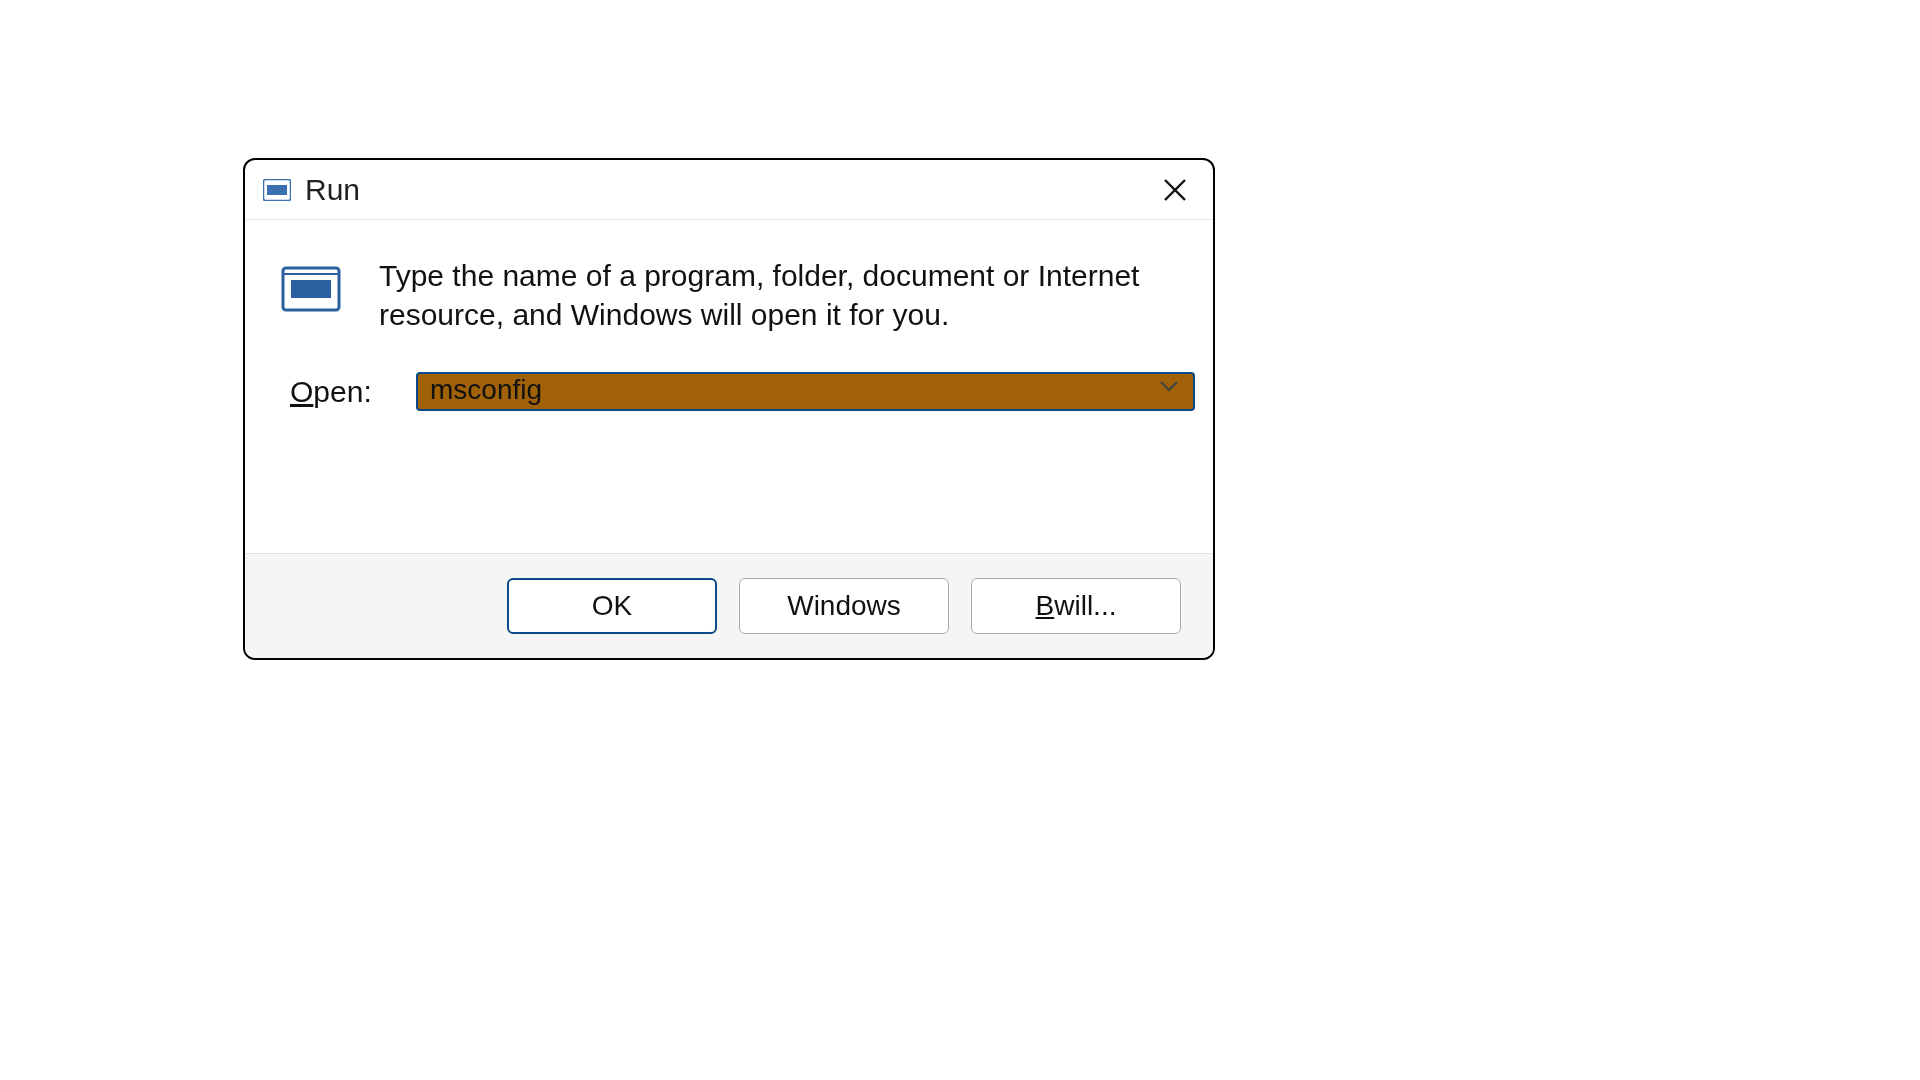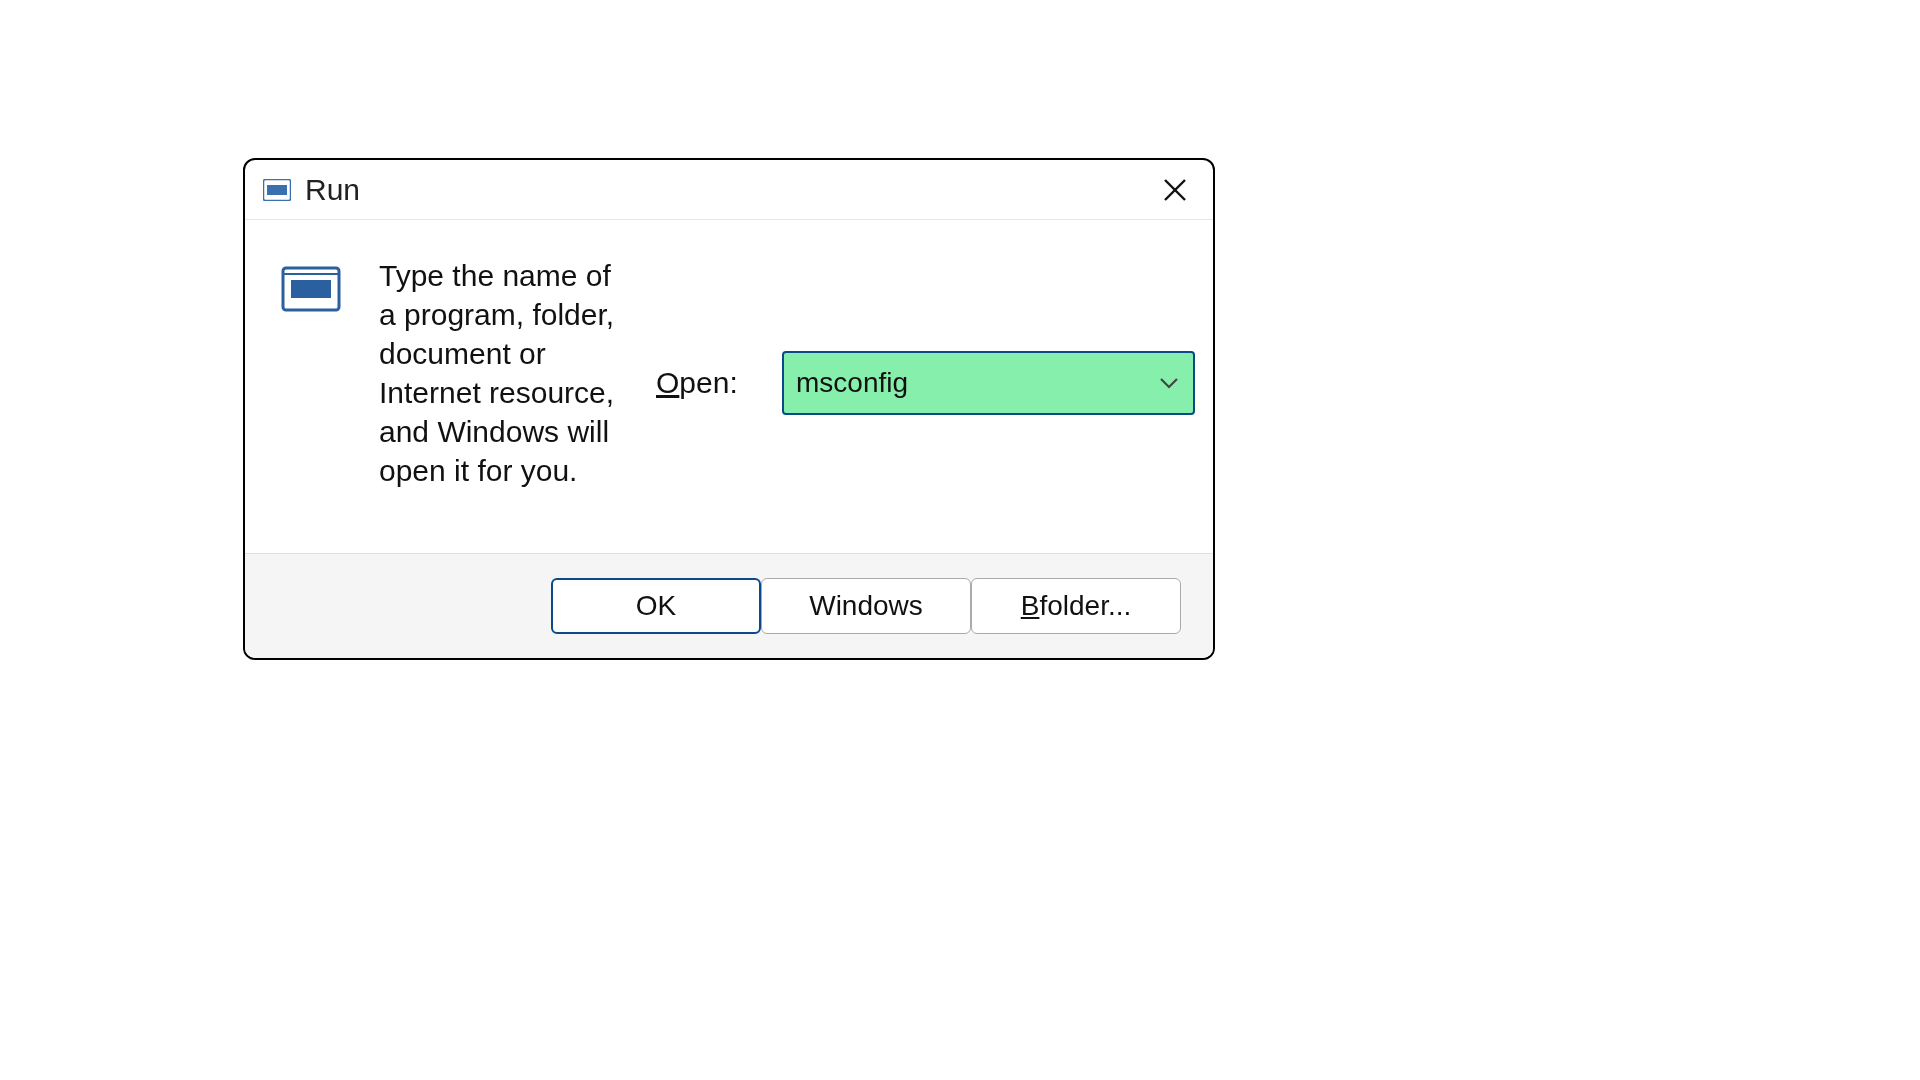--- a/index.html
+++ b/index.html
@@ -54,20 +54,21 @@
       align-items: center;
       justify-content: center;
       cursor: pointer;
       border-radius: 6px;
     }
     .close-btn svg { display: block; }
     .content {
       flex: 1;
       padding: 36px 18px 20px 30px;
       display: flex;
+      flex-direction: column;
     }
     .desc-row {
       display: flex;
       align-items: flex-start;
       gap: 36px;
       margin-bottom: 38px;
     }
     .run-icon-large {
       width: 64px;
       height: 56px;
@@ -91,27 +92,27 @@
     }
     .open-label {
       font-size: 30px;
       color: #111;
       margin-left: 15px;
       min-width: 90px;
     }
     .open-label .u { text-decoration: underline; }
     .combo {
       flex: 1;
-      height: 64px;
+      height: 39px;
       border: 2px solid #0a4a8a;
       border-radius: 4px;
       display: flex;
-      align-items: center;
+      align-items: flex-start;
       padding: 0 12px;
-      background: #86efac;
+      background: #a16207;
       position: relative;
     }
     .combo-input {
       flex: 1;
       border: none;
       outline: none;
       font-size: 28px;
       color: #111;
       font-family: inherit;
       background: transparent;
@@ -123,20 +124,21 @@
       align-items: center;
       justify-content: center;
       cursor: pointer;
     }
     .button-bar {
       background: #f5f5f5;
       border-top: 1px solid #e0e0e0;
       padding: 24px 32px;
       display: flex;
       justify-content: flex-end;
+      gap: 22px;
     }
     .btn {
       width: 210px;
       height: 56px;
       border: 1.5px solid #aaa;
       border-radius: 6px;
       background: #ffffff;
       font-size: 28px;
       color: #111;
       display: flex;
@@ -195,16 +197,16 @@
         </span>
       </div>
     </div>
   </div>
 
   <div class="button-bar">
     <button class="btn primary">OK</button>
     <button class="btn">Windows</button>
     <button class="btn">
         <span class="u">B</span>
-        <span>folder...</span>
+        <span>will...</span>
       </button>
   </div>
 </div>
 
 </body></html>

